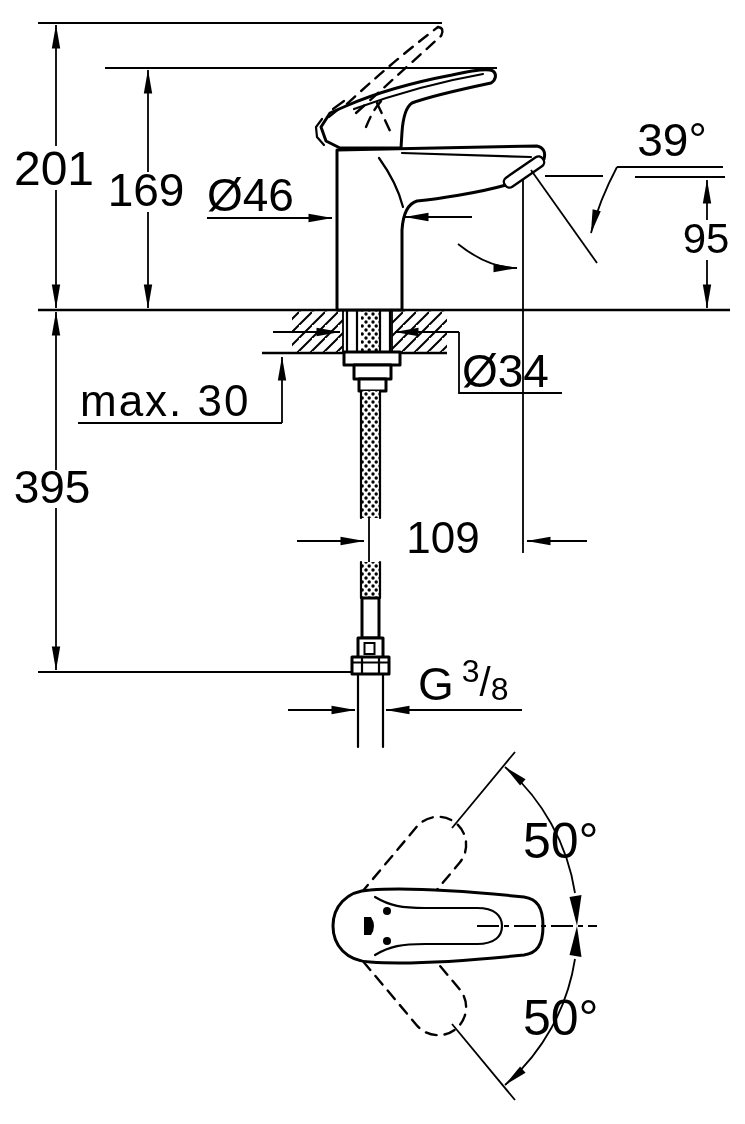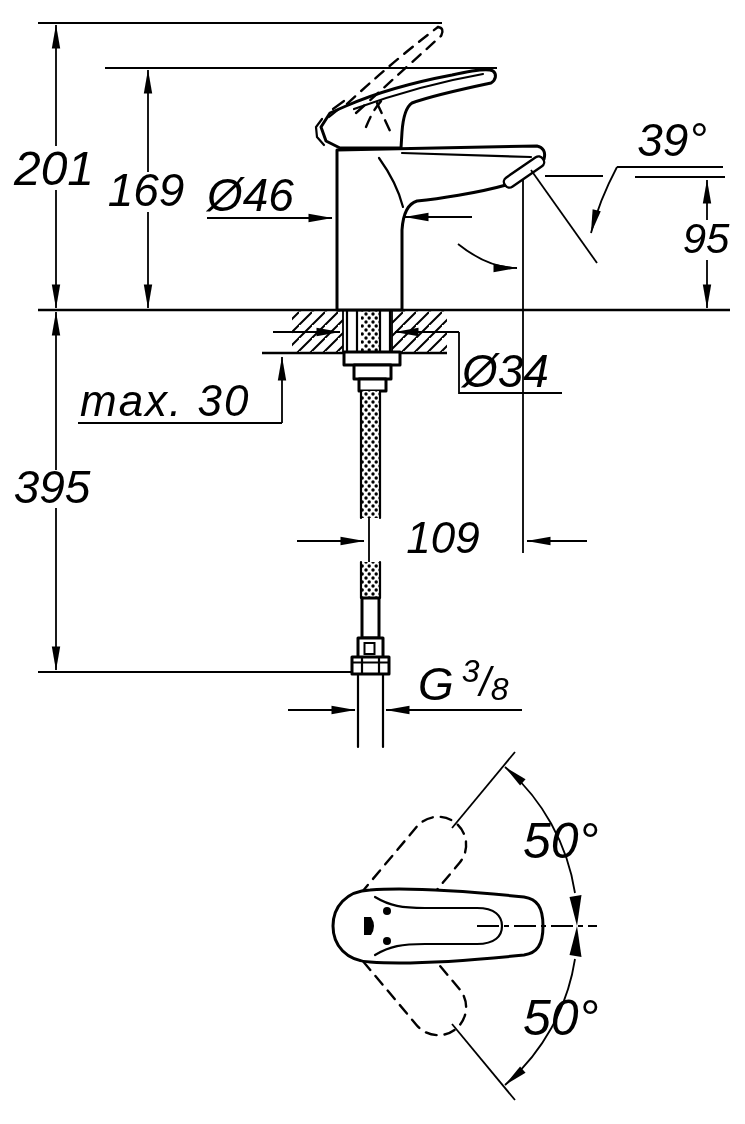--- a/index.html
+++ b/index.html
@@ -1,16 +1,16 @@
 <!DOCTYPE html>
 <html><head>
 <meta charset="utf-8">
 <style>
   html,body{margin:0;padding:0;background:#ffffff;}
-  .stage{width:745px;height:1124px;background:#ffffff;position:relative;overflow:hidden;font-style:italic;}
+  .stage{width:745px;height:1124px;background:#ffffff;position:relative;overflow:hidden;}
   svg{display:block;}
   text{font-family:"Liberation Sans","DejaVu Sans",sans-serif;fill:#000;}
   .ln{stroke:#000;stroke-width:1.8;fill:none;}
   .ln2{stroke:#000;stroke-width:2.6;fill:none;}
   .obj{stroke:#000;stroke-width:3;fill:#ffffff;stroke-linejoin:round;stroke-linecap:round;}
   .obj2{stroke:#000;stroke-width:2.2;fill:none;stroke-linecap:round;}
   .dash{stroke:#000;stroke-width:2.4;fill:none;stroke-dasharray:11 8;stroke-linecap:round;}
   .blk{fill:#000;stroke:none;}
 </style>
 </head>

